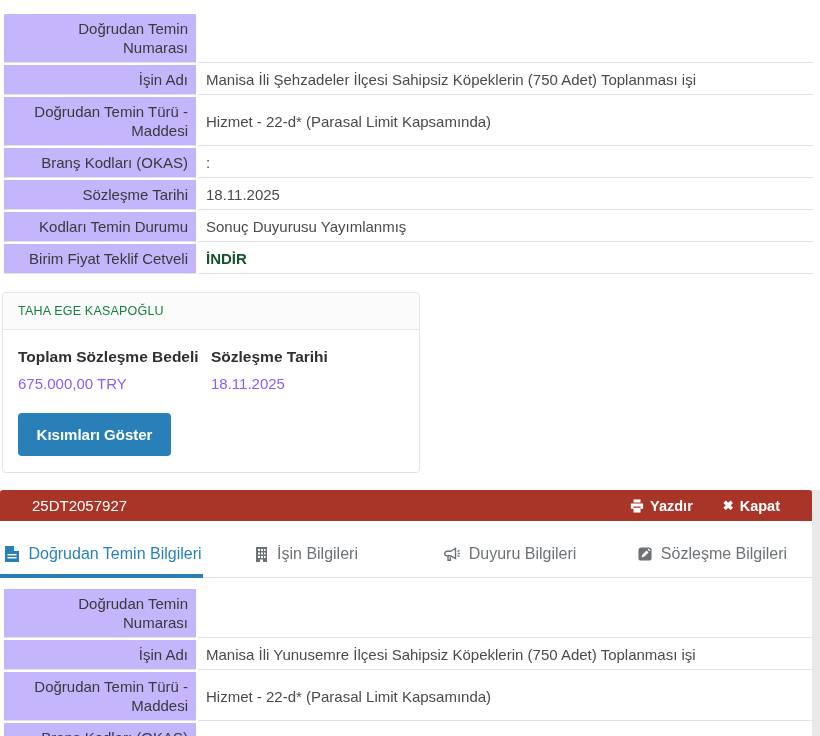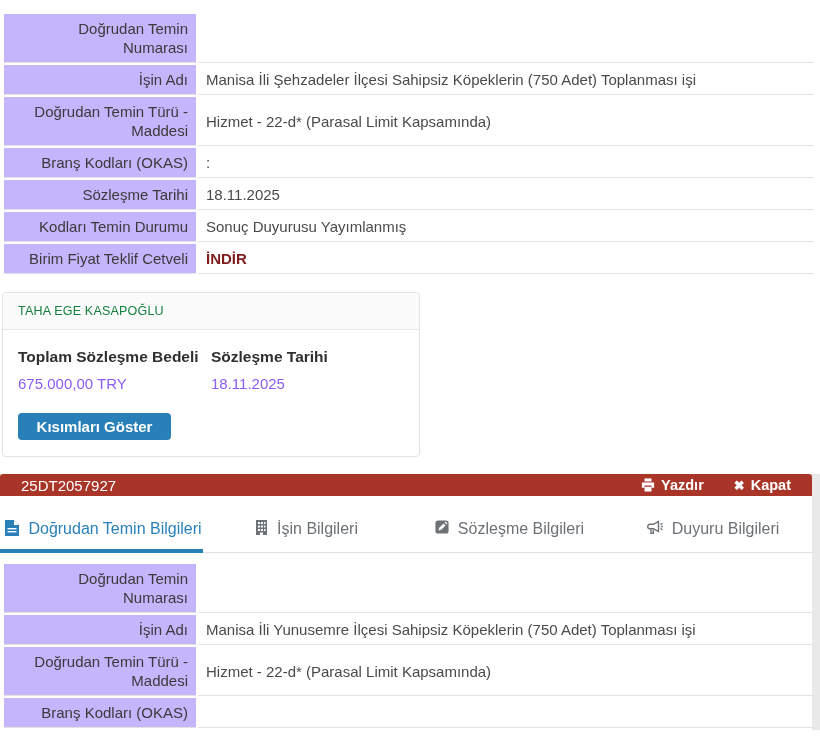--- a/index.html
+++ b/index.html
@@ -27,21 +27,21 @@
     line-height: 19px;
   }
   td.lbl {
     background: #c4b5fd;
     width: 192px;
     text-align: right;
     color: #3a3a3a;
   }
   td.val { color: #4a4a4a; padding-left: 12px; }
   a.download {
-    color: #7f1d1d;
+    color: #14532d;
     font-weight: bold;
     text-decoration: none;
   }
 
   
   .card {
     width: 418px;
     margin: 16px 0 0 2px;
     border: 1px solid #e2e2e2;
     border-radius: 4px;
@@ -64,36 +64,36 @@
   .btn-primary {
     display: inline-block;
     margin-top: 21px;
     background: #2980b9;
     color: #ffffff;
     font-weight: bold;
     font-size: 15px;
     font-family: "Liberation Sans", sans-serif;
     border: none;
     border-radius: 4px;
-    padding: 5px 0;
+    padding: 13px 0;
     width: 153px;
     text-align: center;
     cursor: pointer;
   }
 
   
   .modal-region { margin-top: 17px; background: #e9e9e9; }
   .modal { width: 812px; background: #ffffff; border-radius: 3px 3px 0 0; }
   .modal-header {
     background: #a83527;
     border-radius: 3px 3px 0 0;
-    height: 22px;
+    height: 31px;
     display: flex;
     align-items: center;
-    padding: 0 21px;
+    padding: 0 32px;
     color: #ffffff;
   }
   .modal-title { font-size: 15px; }
   .header-actions { margin-left: auto; display: flex; gap: 30px; }
   .header-btn {
     display: flex;
     align-items: center;
     gap: 6px;
     color: #ffffff;
     font-weight: bold;
@@ -110,21 +110,21 @@
   
   .tabs {
     display: flex;
     border-bottom: 1px solid #e0e0e0;
     padding-top: 13px;
   }
   .tab {
     flex: 1;
     display: flex;
     justify-content: center;
-    align-items: flex-start;
+    align-items: center;
     gap: 9px;
     padding: 11px 0 14px 4px;
     color: #6d7276;
     font-size: 16px;
     cursor: pointer;
     position: relative;
   }
   .tab .t-icon { display: flex; align-items: center; color: #6d7276; }
   .tab.active { color: #2980b9; }
   .tab.active .t-icon { color: #2980b9; }
@@ -243,37 +243,37 @@
                 <rect x="6" y="9" width="2" height="2"></rect>
                 <rect x="9" y="9" width="1.5" height="2"></rect>
               <rect x="5" y="12.5" width="3" height="2.5"></rect>
             </g>
           </svg>
         </span>
         <span>İşin Bilgileri</span>
       </div>
       <div class="tab">
         <span class="t-icon">
-          <svg width="14" height="14" viewBox="0 0 16 16" fill="currentColor">
-            <rect x="0.5" y="0.5" width="15" height="15" rx="3"></rect>
-            <path fill="#ffffff" d="M4 12l.8-3.1 5-5 2.3 2.3-5 5zM11 2.7l2.3 2.3 1-1L12 1.7z"></path>
-          </svg>
-        </span>
-        <span>Sözleşme Bilgileri</span>
-      </div>
-      <div class="tab">
-        <span class="t-icon">
           <svg width="17" height="15" viewBox="0 0 17 15" fill="none" stroke="currentColor" stroke-width="1.4">
             <path d="M12.5 1.5v10l-5-2.8H4a2.3 2.3 0 01-2.3-2.3V6.6A2.3 2.3 0 014 4.3h3.5z"></path>
             <path d="M5 9.2v4h2.4v-3.5"></path>
             <path d="M14.5 4.5l2-1.2M14.5 8.5l2 1.2M14.8 6.5h2"></path>
           </svg>
         </span>
         <span>Duyuru Bilgileri</span>
       </div>
+      <div class="tab">
+        <span class="t-icon">
+          <svg width="14" height="14" viewBox="0 0 16 16" fill="currentColor">
+            <rect x="0.5" y="0.5" width="15" height="15" rx="3"></rect>
+            <path fill="#ffffff" d="M4 12l.8-3.1 5-5 2.3 2.3-5 5zM11 2.7l2.3 2.3 1-1L12 1.7z"></path>
+          </svg>
+        </span>
+        <span>Sözleşme Bilgileri</span>
+      </div>
     </div>
 
     <div class="modal-table-wrap">
       <table class="detail-table">
         <tbody>
             <tr>
               <td class="lbl">Doğrudan Temin Numarası</td>
               <td class="val"></td>
             </tr>
             <tr>

